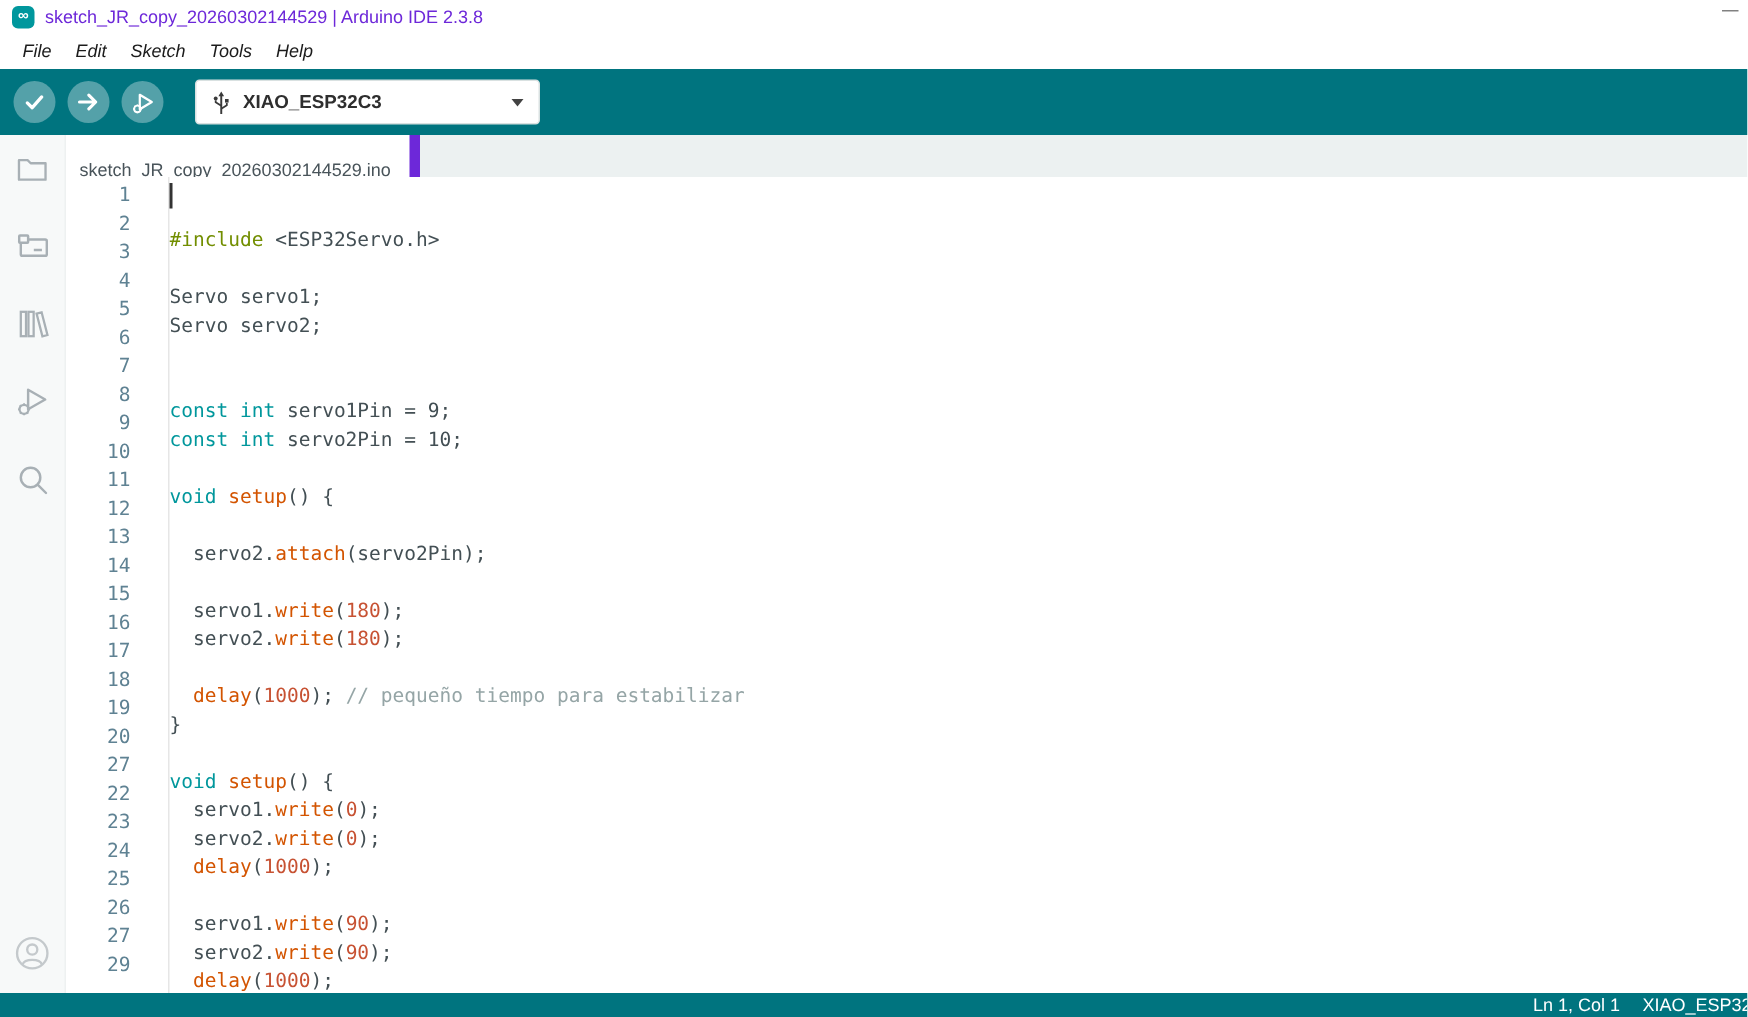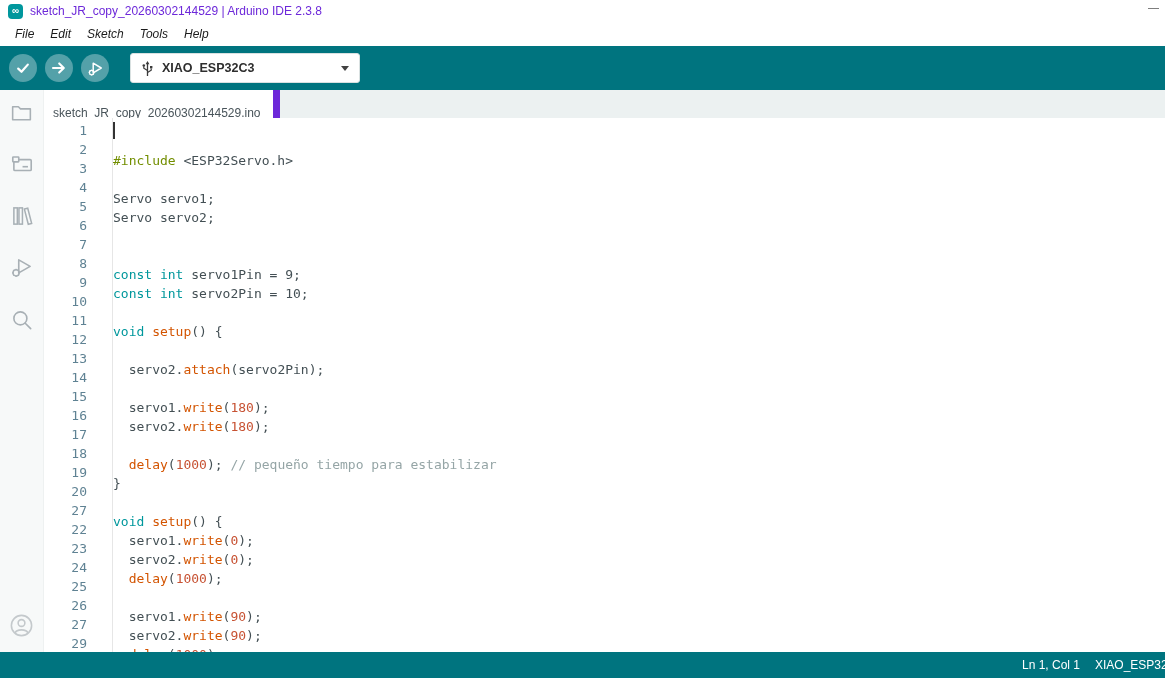--- a/index.html
+++ b/index.html
@@ -37,21 +37,21 @@
   
   .code-area{flex:1 1 auto;background:#fff;position:relative;overflow:hidden;padding-top:3px;font-family:"DejaVu Sans Mono",monospace;font-size:13px;cursor:text;}
   .gutter-line{position:absolute;left:68px;top:0;bottom:0;width:1px;background:#e6e6e6;}
   .cursor-bar{position:absolute;left:69px;top:4px;width:1.5px;height:17px;background:#333;}
   .code-line{display:flex;height:19px;line-height:19px;white-space:pre;}
   .ln{width:68px;flex:0 0 auto;text-align:right;padding-right:25px;color:var(--line-number);user-select:none;}
   .lt{padding-left:1px;color:var(--tok-def);margin-top:30px;}
   .tok-pre{color:var(--tok-pre);} .tok-kw{color:var(--tok-kw);} .tok-fn{color:var(--tok-fn);}
   .tok-num{color:var(--tok-num);} .tok-com{color:var(--tok-com);} .tok-def{color:var(--tok-def);}
   
-  .statusbar{height:26px;background:var(--teal-bar);color:var(--status-text);display:flex;align-items:center;justify-content:flex-end;gap:15px;font-size:12px;flex:0 0 auto;}
+  .statusbar{height:16px;background:var(--teal-bar);color:var(--status-text);display:flex;align-items:center;justify-content:flex-end;gap:15px;font-size:12px;flex:0 0 auto;}
   .statusbar .pos{cursor:pointer;}
   .board-clip{width:70px;overflow:hidden;white-space:nowrap;flex:0 0 auto;cursor:pointer;}
   svg{display:block;}
 </style>
 </head>
 <body>
 
 <div class="window">
 
   <div class="titlebar">

